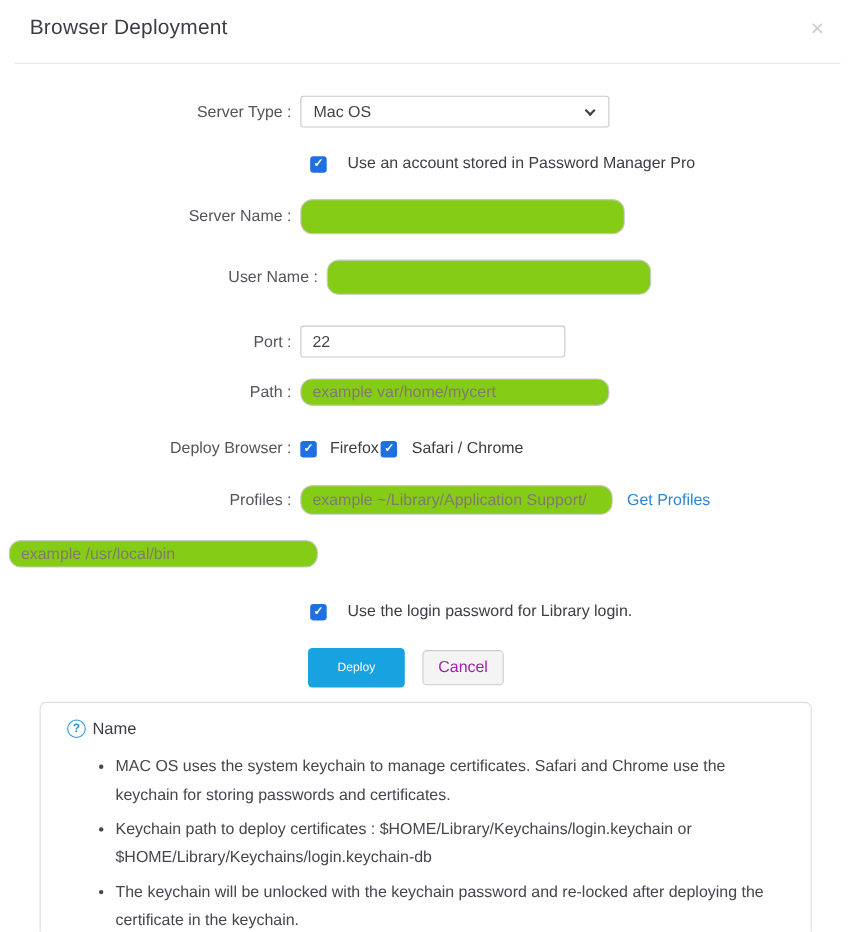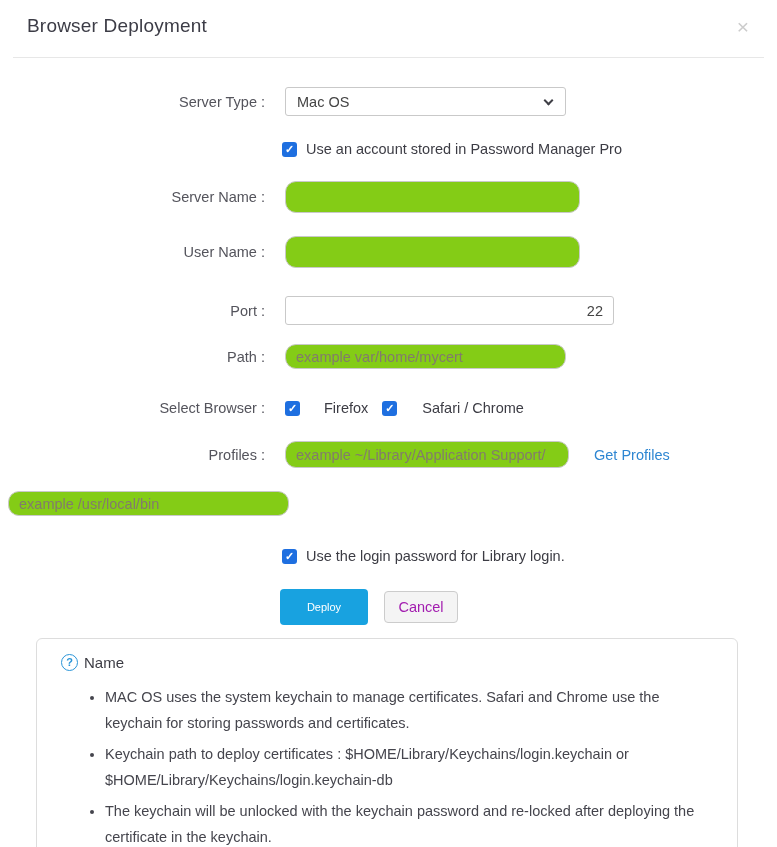--- a/index.html
+++ b/index.html
@@ -21,21 +21,21 @@
   .close {
     position: absolute; right: 28px; top: 16px;
     font-size: 21px; color: #cccccc; cursor: pointer; line-height: 1;
   }
   .divider {
     position: absolute; left: 13px; right: 13px; top: 57px;
     border-top: 1px solid #e7e7e7;
   }
 
   
-  .row { position: absolute; left: 0; display: flex; align-items: center; gap: 12px; }
+  .row { position: absolute; left: 0; display: flex; align-items: center; }
   .lbl {
     width: 265px; text-align: right;
     font-size: 14.5px; color: #54545c; flex: 0 0 265px;
   }
   .ctl { margin-left: 8px; }
 
   input, .selectbox {
     font-family: "Liberation Sans", sans-serif;
     font-size: 14.5px; color: #444;
     border: 1px solid #c9c9c9; border-radius: 3px;
@@ -50,33 +50,33 @@
     cursor: pointer; padding-left: 11px;
   }
   .chev {
     position: absolute; right: 13px; top: 9px;
     width: 7px; height: 7px;
     border-right: 2px solid #3f3f46; border-bottom: 2px solid #3f3f46;
     transform: rotate(45deg);
   }
 
   .in-295 { width: 295px; height: 32px; }
-  .in-281 { width: 329px; height: 29px; text-align: right; }
+  .in-281 { width: 241px; height: 29px; }
   .in-path { width: 281px; height: 25px; }
   .in-prof { width: 284px; height: 27px; }
 
   
   .cb {
     width: 15px; height: 15px; flex: 0 0 15px;
     background: #1e6fe0; border-radius: 3px;
     color: #fff; font-size: 11px; font-weight: bold;
     display: flex; align-items: center; justify-content: center;
     cursor: pointer; line-height: 1;
   }
-  .cb-lbl { font-size: 14.5px; color: #3c3c44; margin-left: 9px; }
+  .cb-lbl { font-size: 14.5px; color: #3c3c44; margin-left: 19px; }
   .chk-row { position: absolute; left: 282px; display: flex; align-items: center; }
 
   .ff-lbl { margin-left: 12px; margin-right: 2px; }
   .sc-lbl { margin-left: 13px; }
 
   .link {
     margin-left: 13px; font-size: 14.5px; color: #2e86d2;
     cursor: pointer; white-space: nowrap;
   }
 
@@ -139,37 +139,37 @@
 <div class="chk-row" style="top:141px;">
   <span class="cb">✓</span>
   <span class="cb-lbl">Use an account stored in Password Manager Pro</span>
 </div>
 
 <div class="row" style="top:181px;">
   <div class="lbl">Server Name :</div>
   <input class="ctl cream in-295" type="text" style="">
 </div>
 
-<div class="row" style="top:236px;">
+<div class="row" style="top:236px;padding-left:24px;">
   <div class="lbl">User Name :</div>
   <input class="ctl cream in-295" type="text" style="">
 </div>
 
 <div class="row" style="top:296px;">
   <div class="lbl">Port :</div>
   <input class="ctl in-281" type="text" value="22" style="">
 </div>
 
 <div class="row" style="top:344px;">
   <div class="lbl">Path :</div>
   <input class="ctl cream in-path" type="text" placeholder="example var/home/mycert" style="">
 </div>
 
 <div class="row" style="top:400px;">
-  <div class="lbl">Select Browser :</div>
+  <div class="lbl">Deploy Browser :</div>
   <span class="cb ctl">✓</span>
   <span class="cb-lbl ff-lbl">Firefox</span>
   <span class="cb">✓</span>
   <span class="cb-lbl sc-lbl">Safari / Chrome</span>
 </div>
 
 <div class="row" style="top:441px;">
   <div class="lbl">Profiles :</div>
   <input class="ctl cream in-prof" type="text" placeholder="example ~/Library/Application Support/" style="">
   <span class="link">Get Profiles</span>

